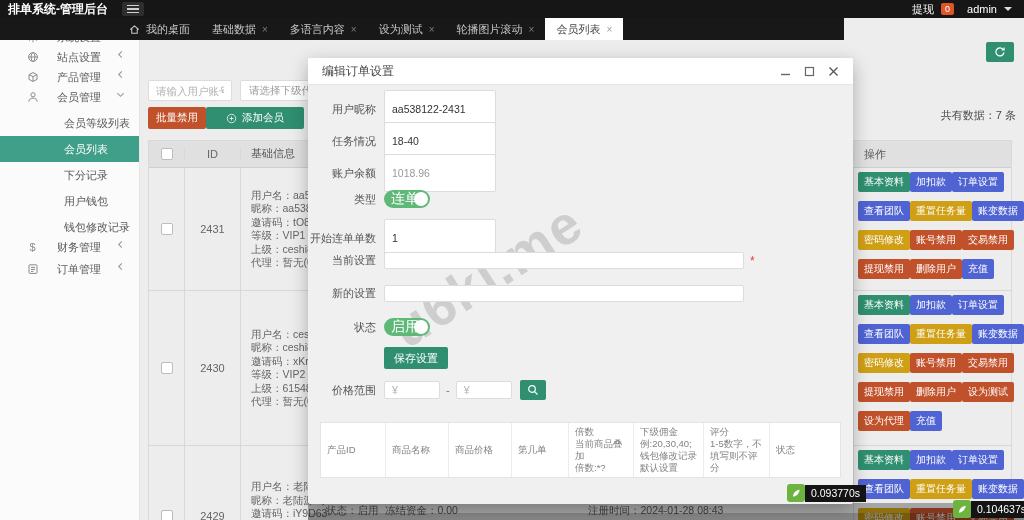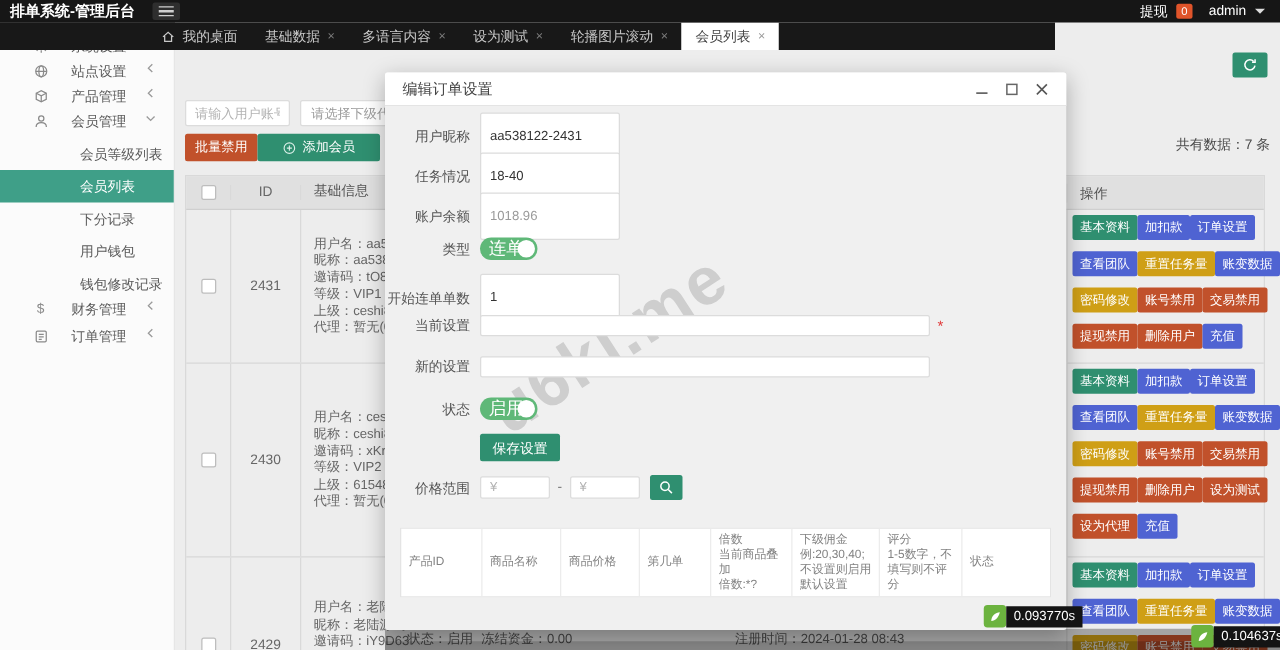--- a/index.html
+++ b/index.html
@@ -476,21 +476,21 @@
       <div class="m-table">
         <div class="m-th" style="width:65px">产品ID</div>
         <div class="m-th" style="width:63px">商品名称</div>
         <div class="m-th" style="width:63px">商品价格</div>
         <div class="m-th" style="width:57px">第几单</div>
         <div class="m-th" style="width:65px">倍数
 当前商品叠加
 倍数:*?</div>
         <div class="m-th" style="width:70px">下级佣金
 例:20,30,40;
-不设置则启用
+钱包修改记录
 默认设置</div>
         <div class="m-th" style="width:66px">评分
 1-5数字，不
 填写则不评分</div>
         <div class="m-th" style="flex:1">状态</div>
       </div>
     </div>
   </div>
 
   <div class="perf" style="left:787px;top:484px">

